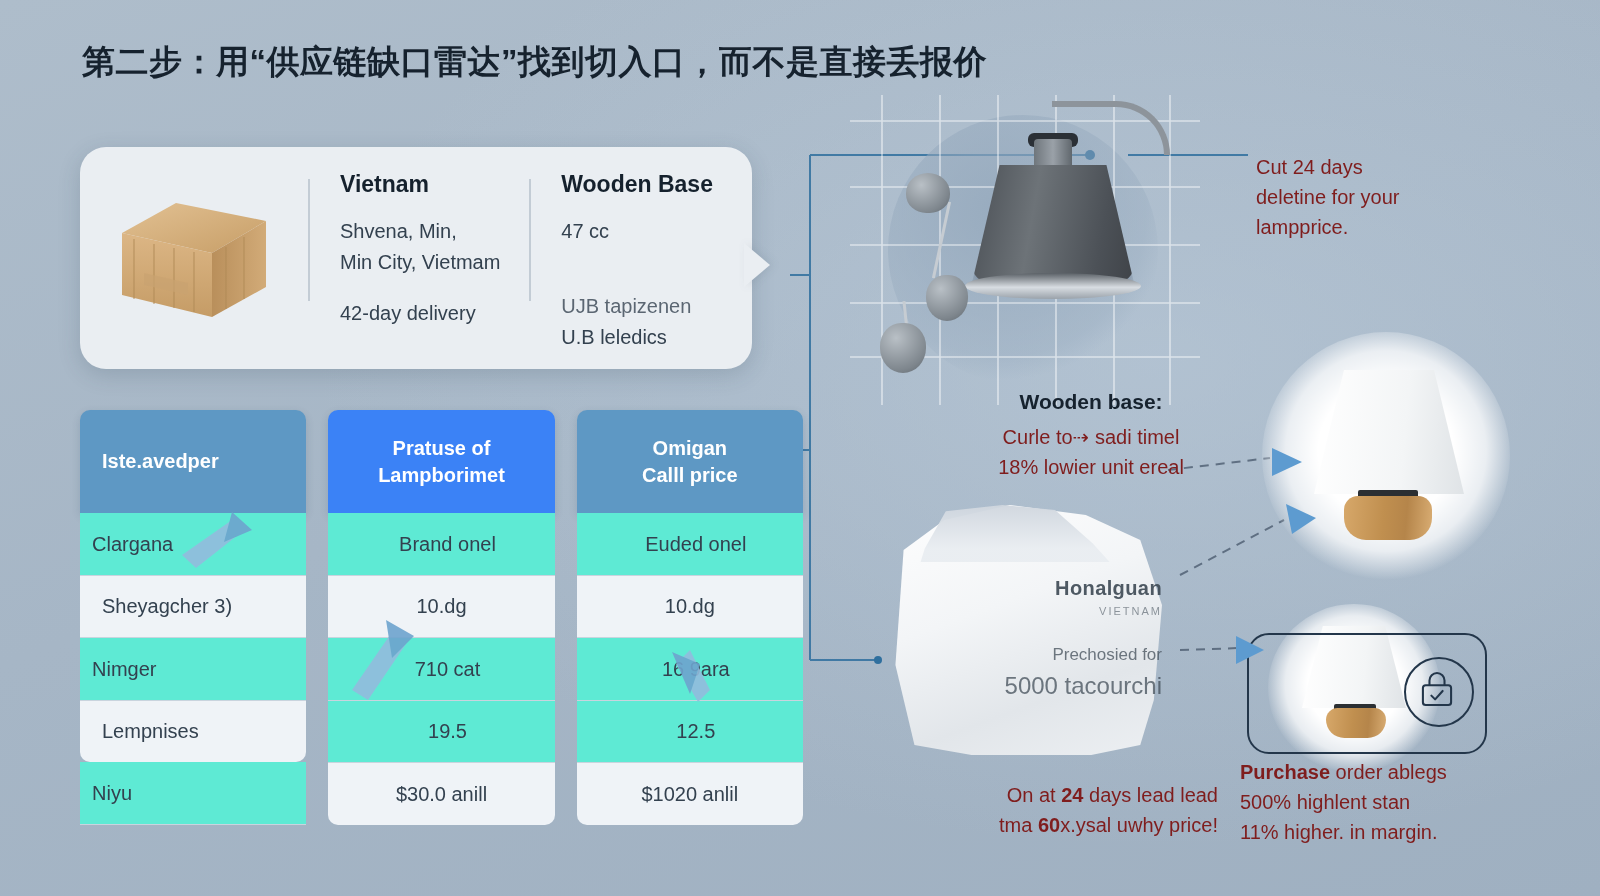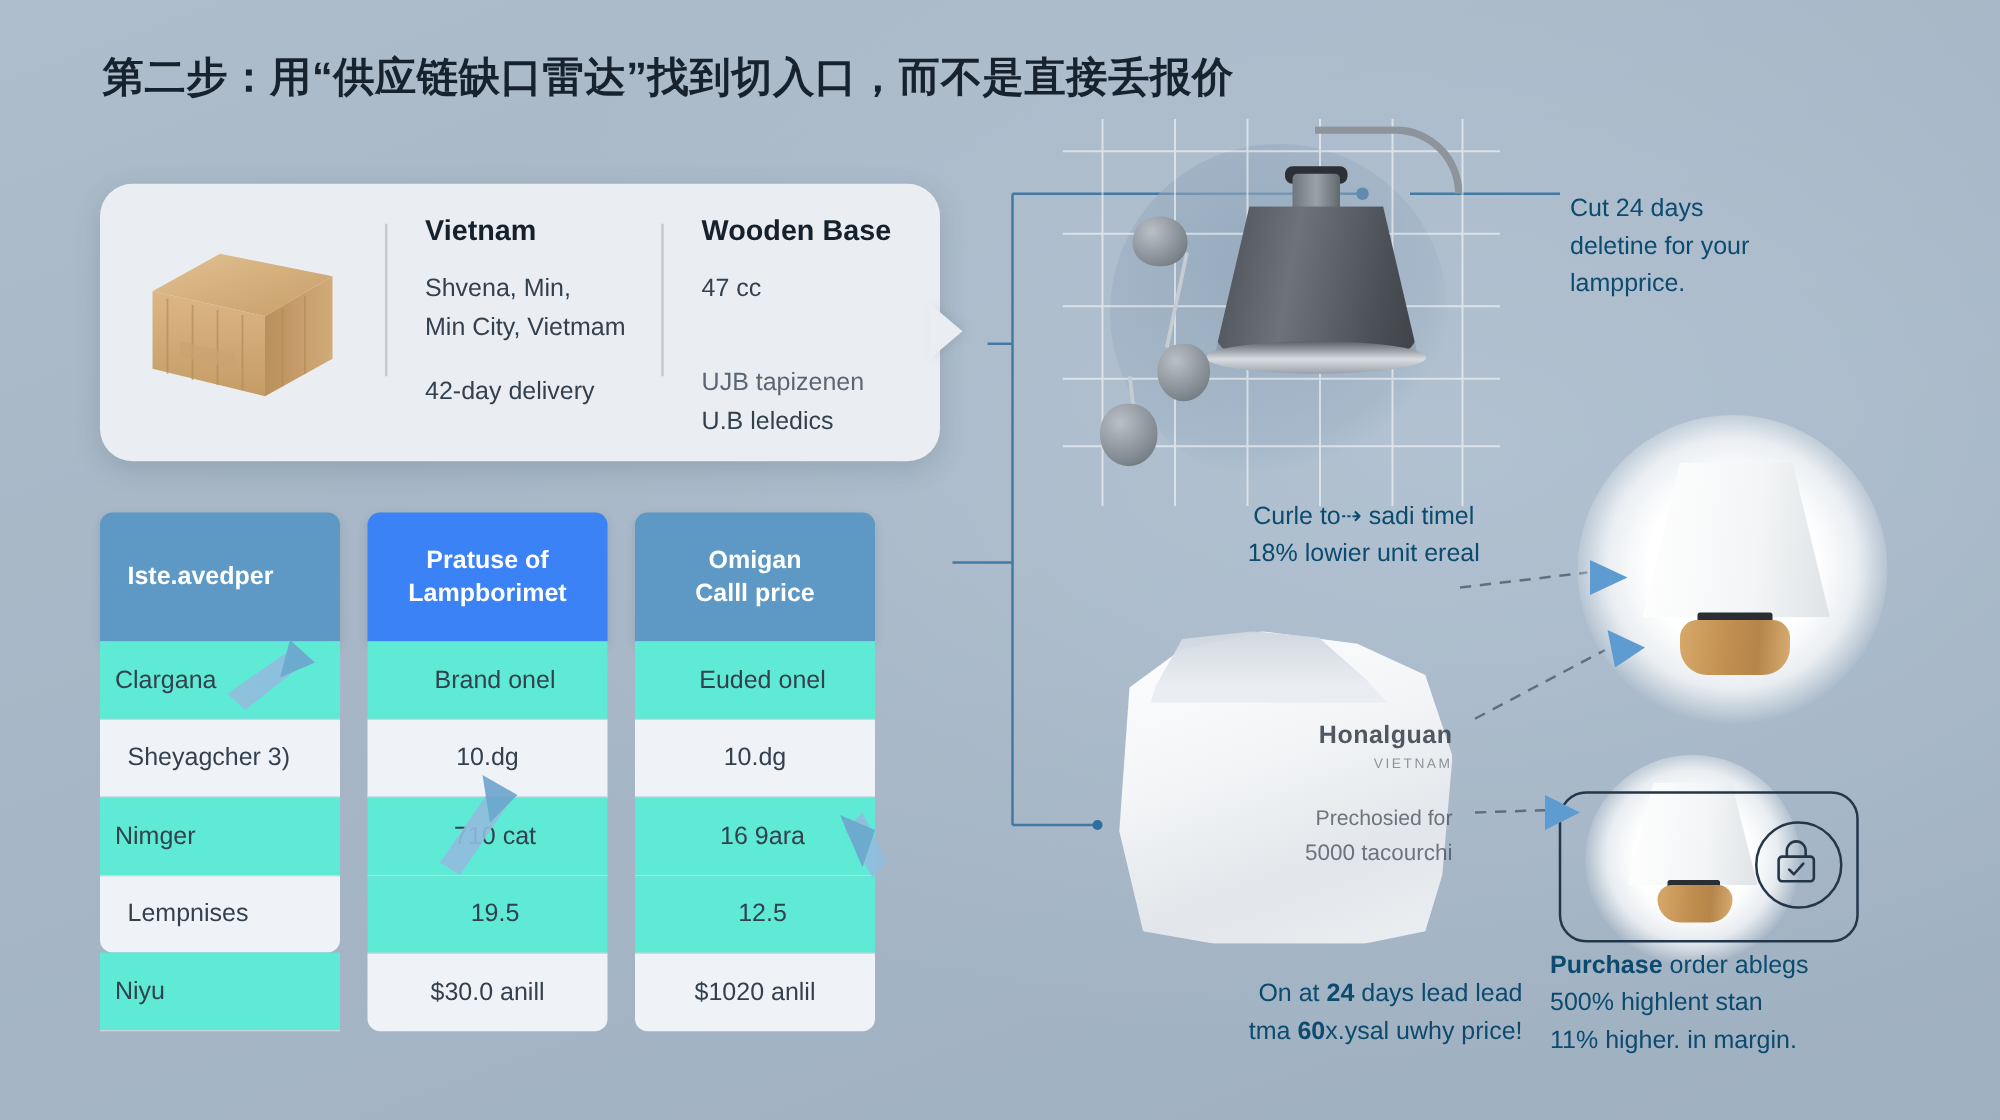--- a/index.html
+++ b/index.html
@@ -53,21 +53,21 @@
   .col-rule{
     position:absolute;left:0;top:6px;width:2px;height:122px;
     background:#c3ccd5;
   }
   .col-h{font-size:23px;font-weight:700;color:#15212d;margin:0 0 20px 0;line-height:1;}
   .col-l{font-size:20px;color:#33414f;line-height:31px;}
   .col-gap{height:20px;}
   .muted{opacity:.78;margin-top:44px;}
 
   
-  .tbl{position:absolute;left:80px;top:410px;width:620px;height:415px;display:flex;gap:22px;}
+  .tbl{position:absolute;left:80px;top:410px;width:723px;height:415px;display:flex;gap:22px;}
   .tcol{flex:1;display:flex;flex-direction:column;position:relative;}
   .th{
     height:104px;border-radius:10px 10px 0 0;
     display:flex;align-items:center;justify-content:center;
     color:#fff;font-size:20px;font-weight:700;line-height:27px;text-align:center;
     box-shadow:0 3px 8px rgba(30,60,90,.16);
   }
   .tcol.k .th{background:#3b82f6;}
   .tcol.n .th{background:#5e98c4;}
   .tcol.n .th.left{justify-content:flex-start;padding-left:22px;text-align:left;}
@@ -131,42 +131,42 @@
   .bag-fold{
     position:absolute;left:18px;top:0px;width:210px;height:62px;
     background:linear-gradient(180deg,#cfd6de,#e9edf1 70%);
     clip-path:polygon(8% 70%,18% 10%,45% 0%,70% 8%,88% 62%,96% 92%,6% 92%);
     opacity:.95;
   }
   .bag-text{position:absolute;left:0;right:0;top:72px;text-align:right;color:#3d4954;}
   .bag-brand{font-size:20px;font-weight:600;letter-spacing:.4px;opacity:.9;}
   .bag-sub{font-size:11px;letter-spacing:2px;margin-top:5px;opacity:.55;}
   .bag-l1{font-size:17px;margin-top:28px;opacity:.72;}
-  .bag-l2{font-size:18px;margin-top:7px;opacity:.72;}
+  .bag-l2{font-size:24px;margin-top:7px;opacity:.72;}
 
   
   .photo{position:absolute;}
   .glow{
     position:absolute;inset:0;border-radius:50%;
     background:radial-gradient(circle at 50% 48%,#ffffff 38%,rgba(255,255,255,.75) 56%,rgba(255,255,255,0) 72%);
   }
   .lshade{
     position:absolute;background:linear-gradient(95deg,#ffffff,#f3f5f6 60%,#dfe3e6);
     clip-path:polygon(20% 0%,80% 0%,100% 100%,0% 100%);
   }
   .lbase{
     position:absolute;border-radius:14px 14px 22px 22px;
     background:linear-gradient(95deg,#d7a86a,#c08f4f 45%,#b5854a 70%,#d9ad73);
   }
   .lband{position:absolute;background:#2b2f33;border-radius:2px;}
 
   
   .anno{position:absolute;}
   .anno .h{font-size:21px;font-weight:700;color:#16222e;}
-  .anno .p{font-size:20px;color:#0c4a6e;line-height:30px;margin-top:12px;}
+  .anno .p{font-size:20px;color:#7f1d1d;line-height:30px;margin-top:12px;}
   .anno.center{text-align:center;}
   .anno .b{font-weight:700;}
 
   
   .badge-frame{
     position:absolute;left:1247px;top:633px;width:236px;height:117px;
     border:2px solid #23364a;border-radius:22px;
   }
   .lock-circle{
     position:absolute;left:1404px;top:657px;width:66px;height:66px;border-radius:50%;
@@ -330,20 +330,21 @@
 
   <div class="anno" style="left:1256px;top:140px;width:300px;">
     <div class="p">
       <div>Cut 24 days</div>
       <div>deletine for your</div>
       <div>lampprice.</div>
     </div>
   </div>
 
   <div class="anno center" style="left:905px;top:390px;width:372px;">
+    <div class="h">Wooden base:</div>
     <div class="p" style="margin-top:8px;">
       <div>Curle to⇢ sadi timel</div>
       <div>18% lowier unit ereal</div>
     </div>
   </div>
 
   <div class="bag">
     <div class="bag-body"></div>
     <div class="bag-fold"></div>
     <div class="bag-text">

